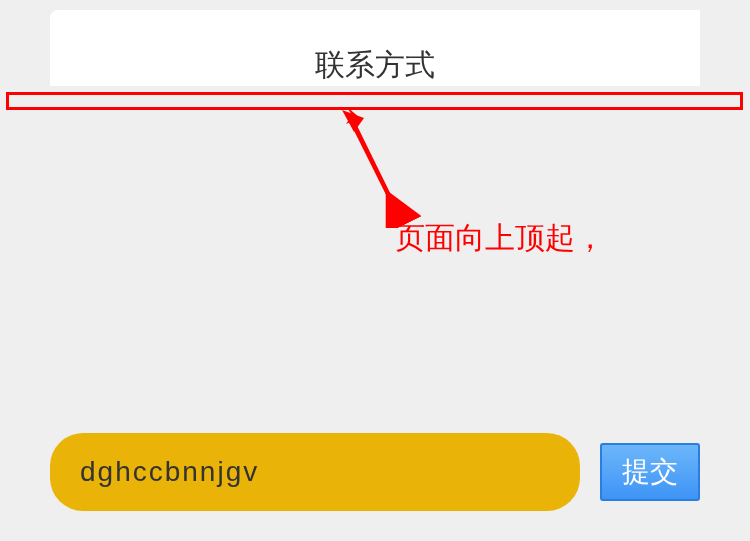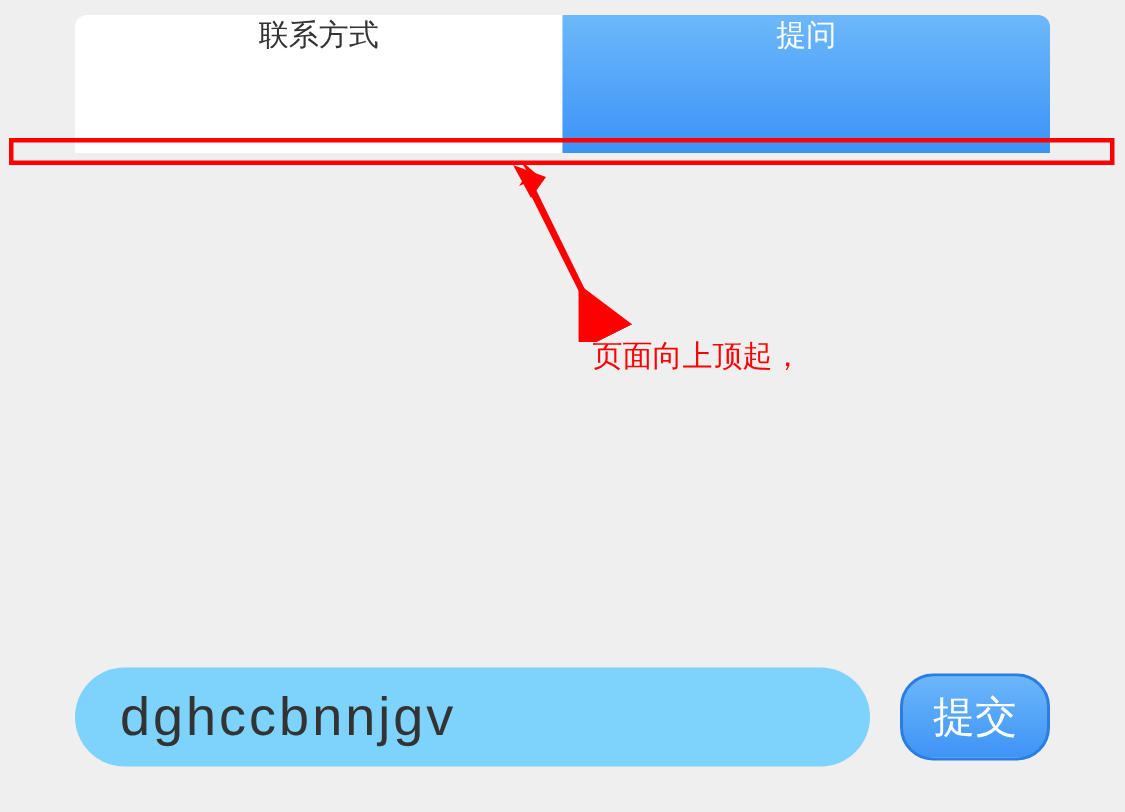--- a/index.html
+++ b/index.html
@@ -15,25 +15,25 @@
       position: relative;
       overflow: hidden;
     }
     .tabs-container {
       display: flex;
       padding: 10px 50px 0 50px;
       gap: 0;
     }
     .tab {
       flex: 1;
-      height: 92px;
+      height: 76px;
       display: flex;
-      align-items: flex-start;
+      align-items: flex-end;
       justify-content: center;
-      font-size: 20px;
+      font-size: 30px;
       cursor: pointer;
     }
     .tab-inactive {
       background: #ffffff;
       color: #333333;
       border-radius: 8px 0 0 0;
     }
     .tab-active {
       background: linear-gradient(to bottom, #6db8fb, #3c93f6);
       color: #ffffff;
@@ -54,70 +54,67 @@
       left: 340px;
       width: 100px;
       height: 120px;
       pointer-events: none;
     }
     .annotation-text {
       position: absolute;
       top: 218px;
       left: 395px;
       color: #ff0000;
-      font-size: 20px;
+      font-size: 30px;
       line-height: 40px;
     }
     .input-bar {
       position: absolute;
       bottom: 30px;
       left: 0;
       right: 0;
       display: flex;
       align-items: center;
       padding: 0 50px;
       gap: 20px;
     }
     .text-input {
       flex: 1;
-      height: 66px;
-      background: #7dd3fc;
+      height: 78px;
+      background: #eab308;
       border: none;
       border-radius: 33px;
       padding: 0 30px;
-      font-size: 36px;
+      font-size: 28px;
       color: #333333;
       letter-spacing: 2px;
       font-family: inherit;
       outline: none;
     }
     .submit-btn {
       height: 58px;
       padding: 0 20px;
       background: linear-gradient(to bottom, #6cb6fa, #3e94f6);
       border: 2px solid #2b7de0;
-      border-radius: 22px;
+      border-radius: 3px;
       color: #ffffff;
       font-size: 28px;
       cursor: pointer;
       display: flex;
       align-items: center;
       justify-content: flex-end;
       font-family: inherit;
     }
   </style>
 </head>
 <body>
 
 <div class="tabs-container">
   <div class="tab tab-inactive">
     <span>联系方式</span>
-  </div>
-  <div class="tab tab-active">
-    <span>提问</span>
   </div>
 </div>
 
 <div class="highlight-box"></div>
 
 <svg class="annotation-arrow" viewBox="0 0 100 120">
   <defs>
     <marker id="arrowhead" markerWidth="10" markerHeight="10" refX="2" refY="5" orient="auto">
       <polygon points="0 0, 10 5, 0 10" fill="#ff0000"></polygon>
     </marker>

